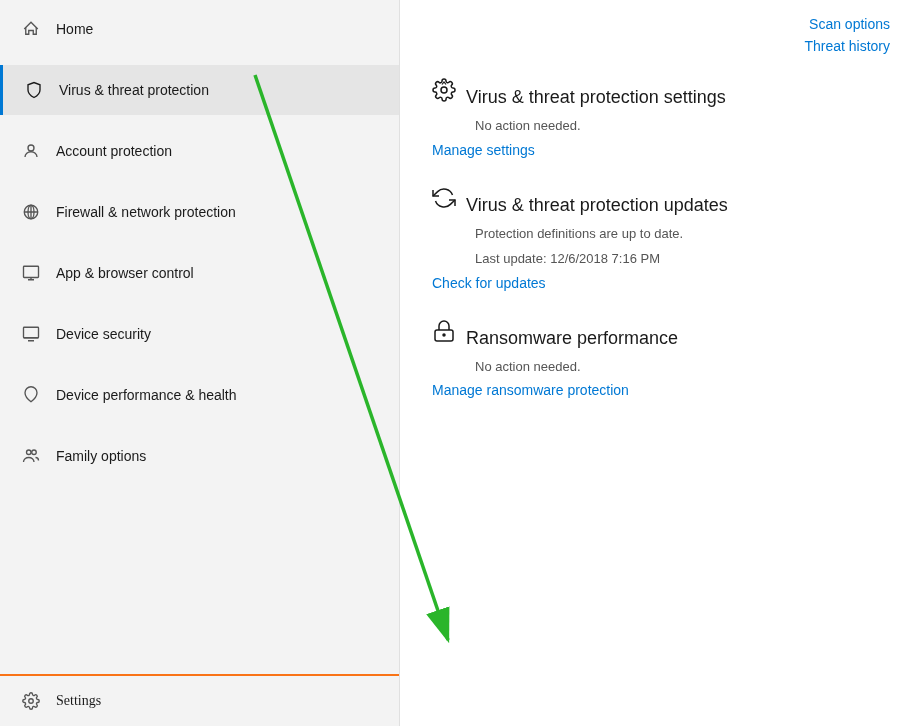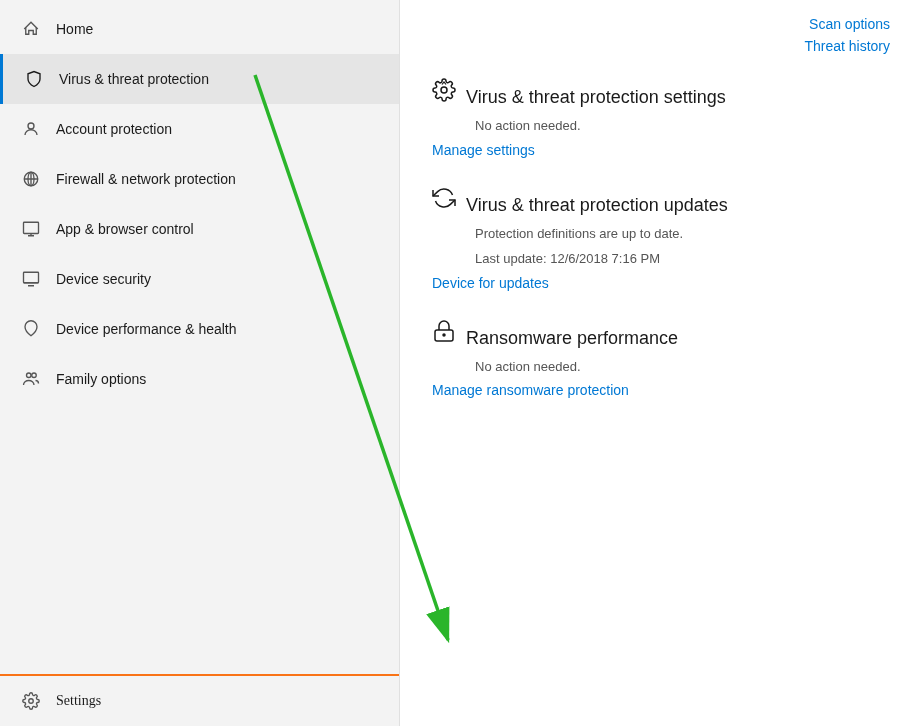--- a/index.html
+++ b/index.html
@@ -21,20 +21,21 @@
 
     
     .sidebar {
       width: 400px;
       min-width: 400px;
       background: #f3f3f3;
       display: flex;
       flex-direction: column;
       padding-top: 4px;
       border-right: 1px solid #e0e0e0;
+      gap: 11px;
     }
 
     .sidebar-item {
       display: flex;
       align-items: center;
       padding: 14px 16px 14px 20px;
       cursor: pointer;
       font-size: 14px;
       color: #1a1a1a;
       position: relative;
@@ -250,21 +251,21 @@
       <div class="section-header">
         <span class="section-icon"><svg width="24" height="24" viewBox="0 0 24 24" fill="none" stroke="#1a1a1a" stroke-width="1.5">
             <path d="M1 4v6h6"></path>
             <path d="M23 20v-6h-6"></path>
             <path d="M20.49 9A9 9 0 0 0 5.64 5.64L1 10M23 14l-4.64 4.36A9 9 0 0 1 3.51 15"></path>
           </svg></span>
         <span class="section-title">Virus &amp; threat protection updates</span>
       </div>
       <p class="section-desc">Protection definitions are up to date.</p>
       <p class="section-desc">Last update: 12/6/2018 7:16 PM</p>
-      <a class="link-text">Device for updates</a>
+      <a class="link-text">Check for updates</a>
     </div>
     <div class="section-block">
       <div class="section-header">
         <span class="section-icon"><svg width="24" height="24" viewBox="0 0 24 24" fill="none" stroke="#1a1a1a" stroke-width="1.5">
             <rect x="3" y="11" width="18" height="11" rx="2" ry="2"></rect>
             <path d="M7 11V7a5 5 0 0 1 10 0v4"></path>
             <circle cx="12" cy="16" r="1" fill="#1a1a1a"></circle>
           </svg></span>
         <span class="section-title">Ransomware performance</span>
       </div>

